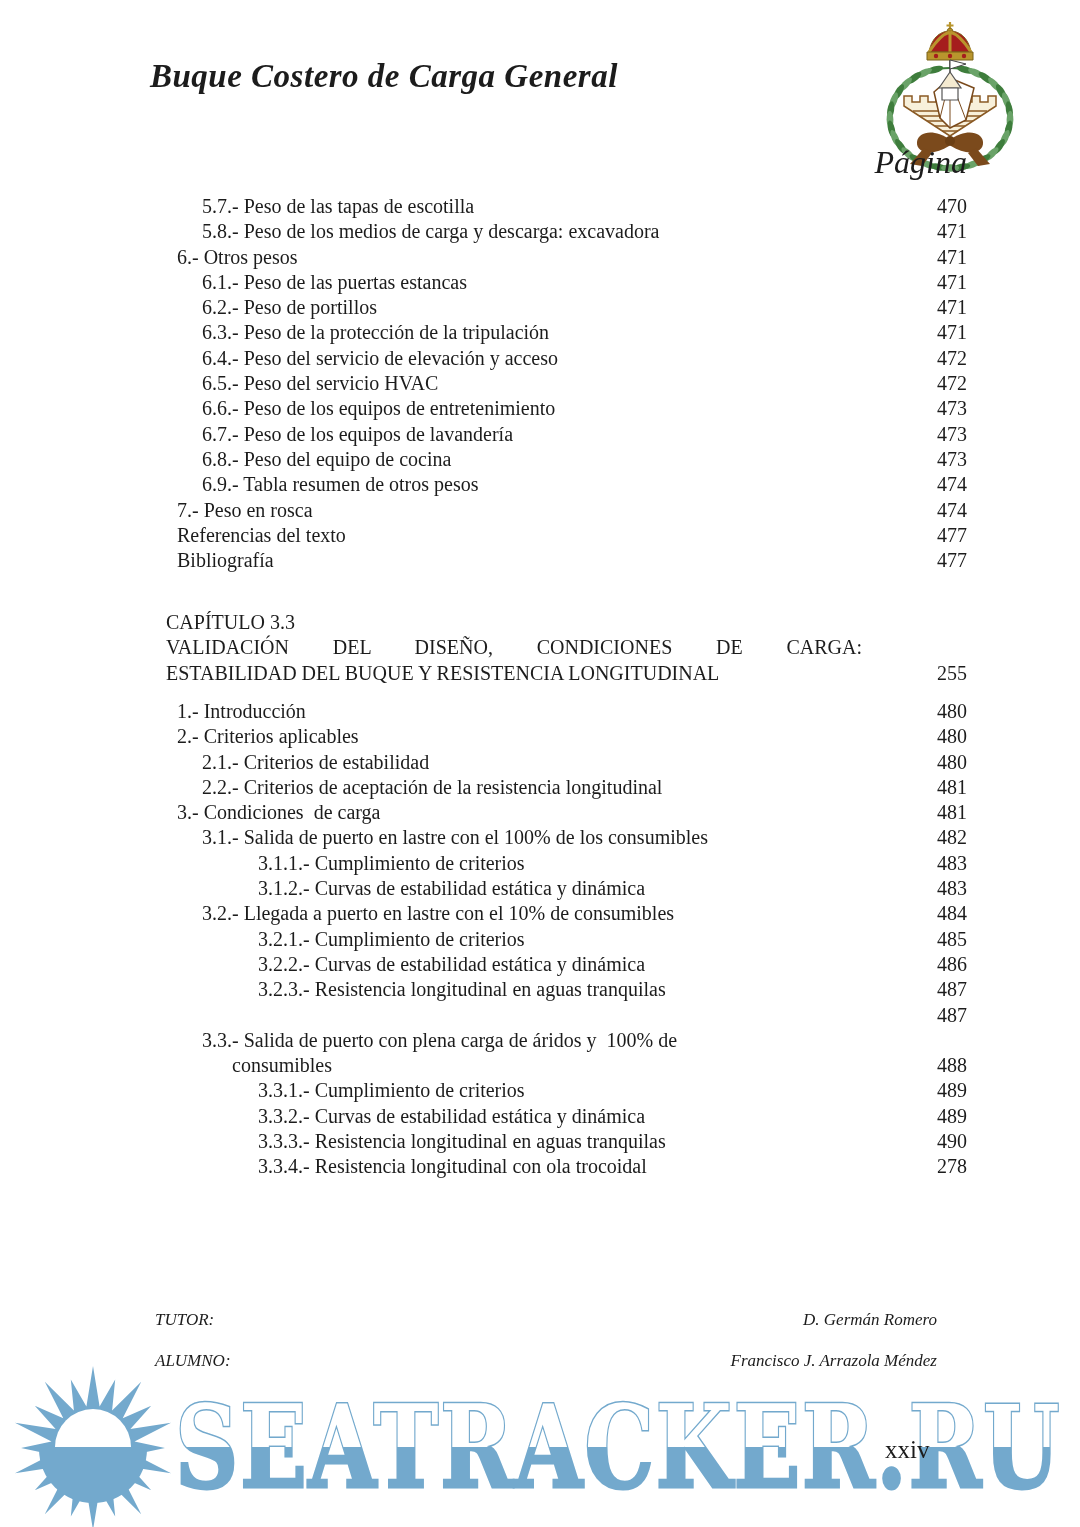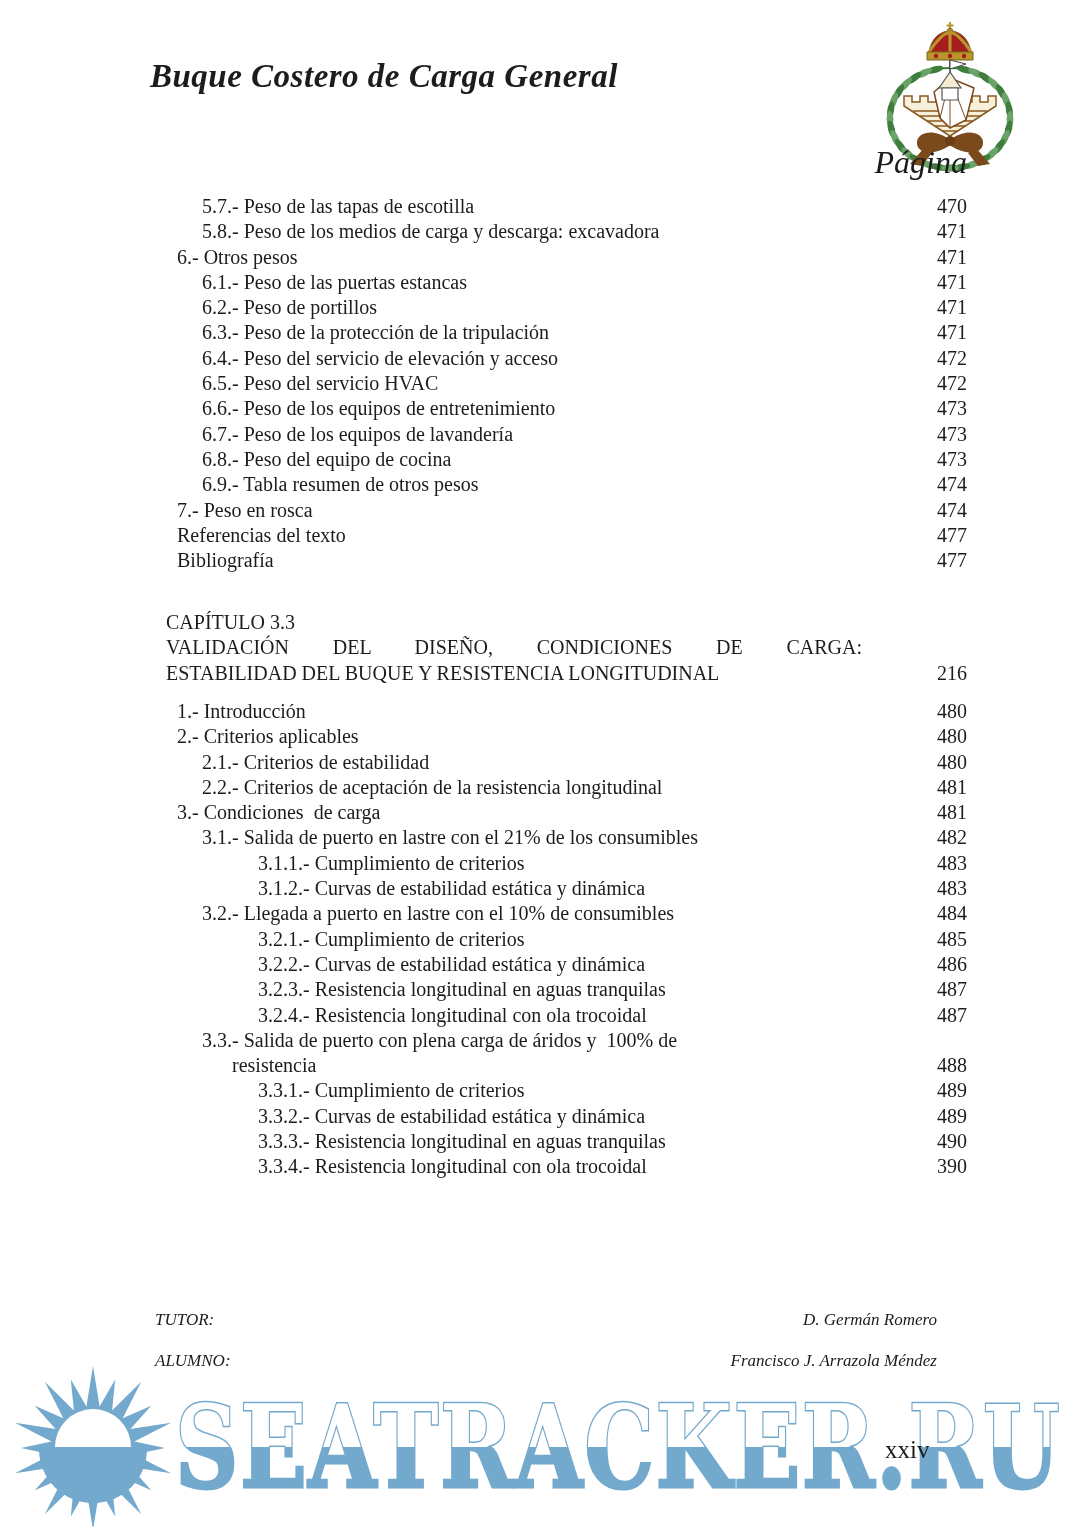--- a/index.html
+++ b/index.html
@@ -179,21 +179,21 @@
       <div class="toc-row lvl-chapter">
         <span class="toc-title">CAPÍTULO 3.3</span>
         <span class="toc-page"></span>
       </div>
       <div class="toc-row lvl-chapter-justify">
         <span class="toc-title">VALIDACIÓN DEL DISEÑO, CONDICIONES DE CARGA:</span>
         <span class="toc-page"></span>
       </div>
       <div class="toc-row lvl-chapter">
         <span class="toc-title">ESTABILIDAD DEL BUQUE Y RESISTENCIA LONGITUDINAL</span>
-        <span class="toc-page">216</span>
+        <span class="toc-page">255</span>
       </div>
     </div>
   <div class="toc-block block-c">
       <div class="toc-row lvl-0">
         <span class="toc-title">1.- Introducción</span>
         <span class="toc-page">480</span>
       </div>
       <div class="toc-row lvl-0">
         <span class="toc-title">2.- Criterios aplicables</span>
         <span class="toc-page">480</span>
@@ -204,21 +204,21 @@
       </div>
       <div class="toc-row lvl-1">
         <span class="toc-title">2.2.- Criterios de aceptación de la resistencia longitudinal</span>
         <span class="toc-page">481</span>
       </div>
       <div class="toc-row lvl-0">
         <span class="toc-title">3.- Condiciones  de carga</span>
         <span class="toc-page">481</span>
       </div>
       <div class="toc-row lvl-1">
-        <span class="toc-title">3.1.- Salida de puerto en lastre con el 21% de los consumibles</span>
+        <span class="toc-title">3.1.- Salida de puerto en lastre con el 100% de los consumibles</span>
         <span class="toc-page">482</span>
       </div>
       <div class="toc-row lvl-2">
         <span class="toc-title">3.1.1.- Cumplimiento de criterios</span>
         <span class="toc-page">483</span>
       </div>
       <div class="toc-row lvl-2">
         <span class="toc-title">3.1.2.- Curvas de estabilidad estática y dinámica</span>
         <span class="toc-page">483</span>
       </div>
@@ -232,46 +232,45 @@
       </div>
       <div class="toc-row lvl-2">
         <span class="toc-title">3.2.2.- Curvas de estabilidad estática y dinámica</span>
         <span class="toc-page">486</span>
       </div>
       <div class="toc-row lvl-2">
         <span class="toc-title">3.2.3.- Resistencia longitudinal en aguas tranquilas</span>
         <span class="toc-page">487</span>
       </div>
       <div class="toc-row lvl-2">
-        <span class="toc-title">3.2.4.- Resistencia longitudinal con ola trocoidal</span>
         <span class="toc-page">487</span>
       </div>
       <div class="toc-row lvl-1">
         <span class="toc-title">3.3.- Salida de puerto con plena carga de áridos y  100% de</span>
         <span class="toc-page"></span>
       </div>
       <div class="toc-row lvl-wrap">
-        <span class="toc-title">resistencia</span>
+        <span class="toc-title">consumibles</span>
         <span class="toc-page">488</span>
       </div>
       <div class="toc-row lvl-2">
         <span class="toc-title">3.3.1.- Cumplimiento de criterios</span>
         <span class="toc-page">489</span>
       </div>
       <div class="toc-row lvl-2">
         <span class="toc-title">3.3.2.- Curvas de estabilidad estática y dinámica</span>
         <span class="toc-page">489</span>
       </div>
       <div class="toc-row lvl-2">
         <span class="toc-title">3.3.3.- Resistencia longitudinal en aguas tranquilas</span>
         <span class="toc-page">490</span>
       </div>
       <div class="toc-row lvl-2">
         <span class="toc-title">3.3.4.- Resistencia longitudinal con ola trocoidal</span>
-        <span class="toc-page">390</span>
+        <span class="toc-page">278</span>
       </div>
     </div>
 
   <div class="sig-row alumno">
     <span>ALUMNO:</span>
     <span>Francisco J. Arrazola Méndez</span>
   </div>
   <div class="sig-row tutor">
     <span>TUTOR:</span>
     <span>D. Germán Romero</span>

